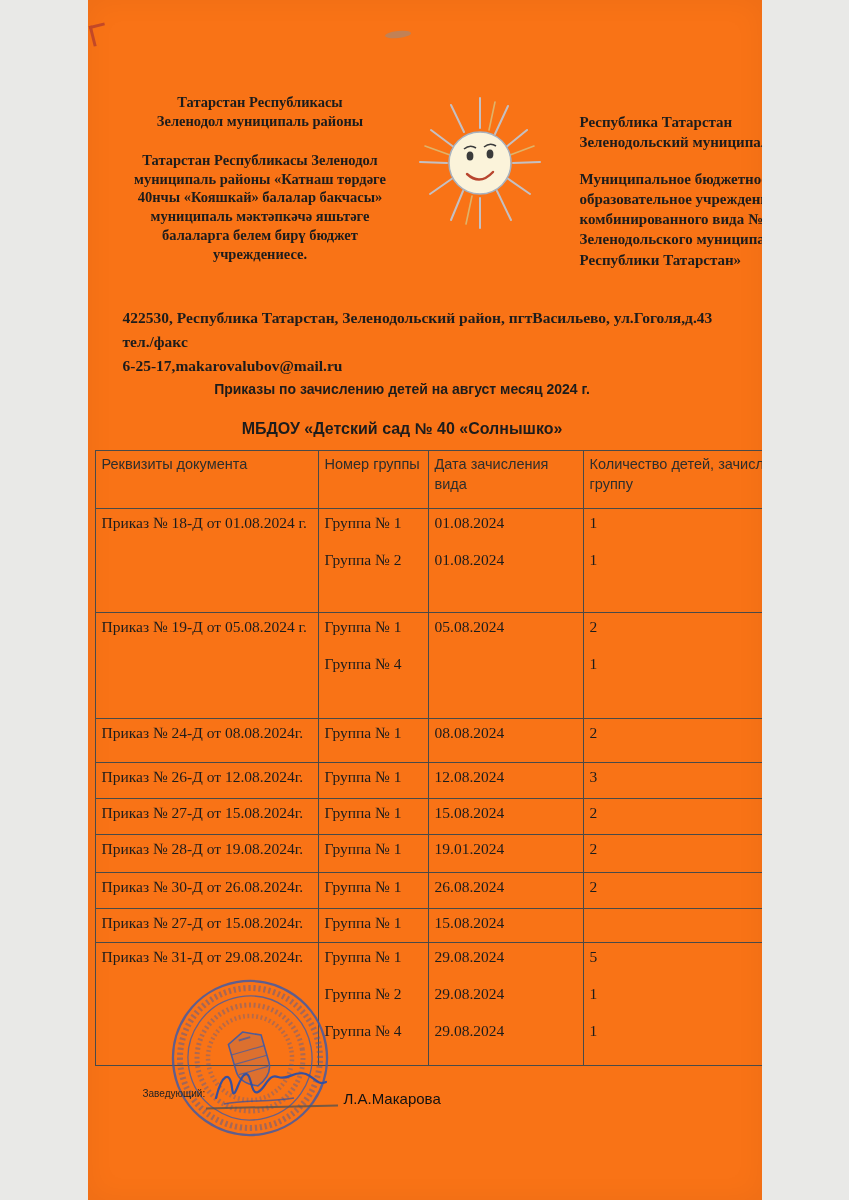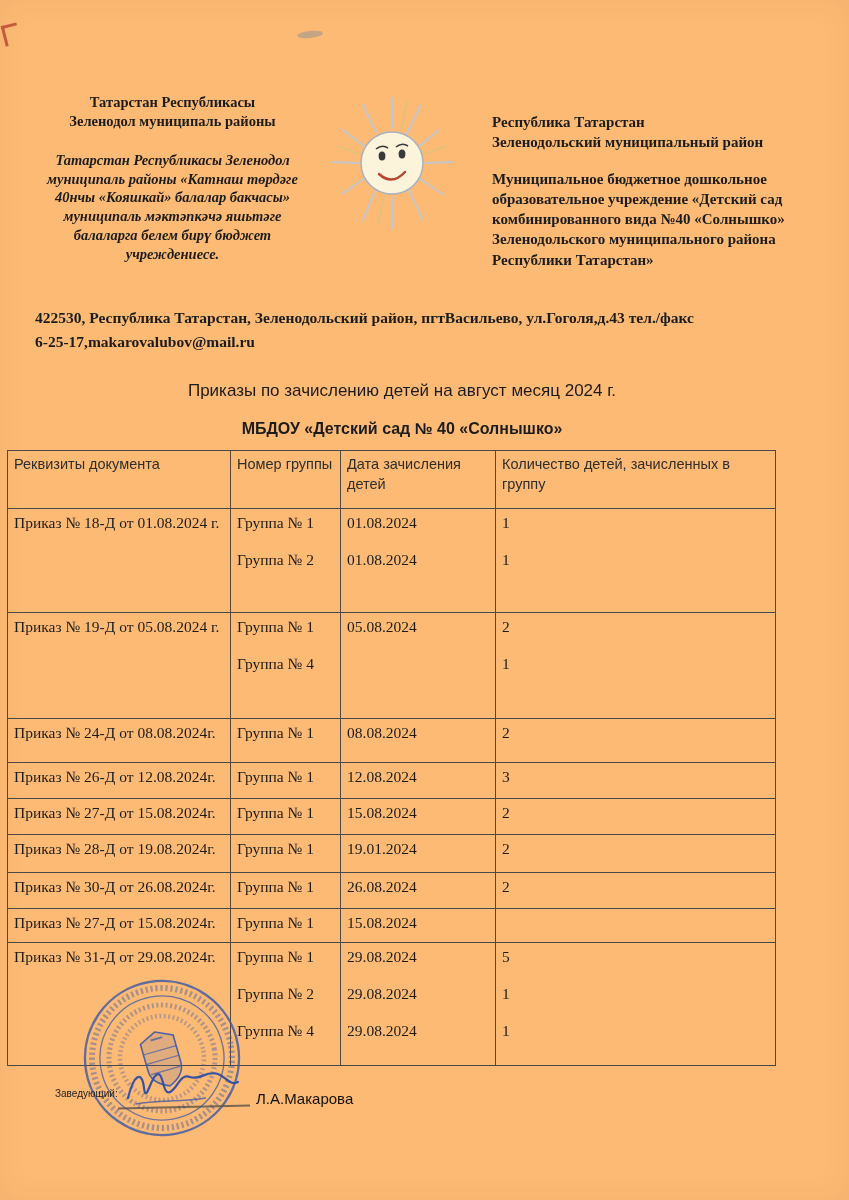--- a/index.html
+++ b/index.html
@@ -1,50 +1,50 @@
 <!DOCTYPE html>
 <html><head>
 <meta charset="utf-8">
 <style>
   html,body{margin:0;padding:0;background:#e9e9e7;}
   .page{
-    position:relative;width:849px;height:1200px;margin:0 auto;
-    background:#fdba74;overflow:hidden;color:#1c1c1c;
+    position:relative;width:674px;height:1200px;margin:0 auto;
+    background:#f97316;overflow:hidden;color:#1c1c1c;
     font-family:"Liberation Serif", serif;
     box-shadow:inset 0 0 30px rgba(0,0,0,0.05);
   }
   
   .corner-mark{
     position:absolute;left:3px;top:24px;width:13px;height:18px;
     border-left:3px solid #b23b2e;border-top:3px solid #b23b2e;
     transform:rotate(-14deg);opacity:.75;
   }
   .smudge{
     position:absolute;left:297px;top:31px;width:26px;height:7px;
     background:#8a8f96;border-radius:50%;opacity:.5;transform:rotate(-6deg);
   }
   
   .hdr-left{
     position:absolute;left:30px;top:93px;width:285px;text-align:center;
     font-weight:bold;font-size:14.5px;line-height:1.3;
   }
-  .hdr-left .body{margin-top:20px;font-style:italic;}
+  .hdr-left .body{margin-top:20px;}
   .hdr-right{
     position:absolute;left:492px;top:112px;width:330px;text-align:left;
     font-weight:bold;font-size:15px;line-height:1.35;
   }
   .hdr-right .body{margin-top:16px;}
   .sun{position:absolute;left:325px;top:90px;}
   .address{
     position:absolute;left:35px;right:35px;top:306px;
     font-weight:bold;font-size:15.5px;line-height:1.55;
   }
   .doc-title{
     position:absolute;left:0;right:45px;top:381px;text-align:center;
-    font-family:"Liberation Sans", sans-serif;font-weight:normal;font-size:17px;
+    font-family:"Liberation Sans", sans-serif;font-weight:bold;font-size:14px;
   }
   .doc-subtitle{
     position:absolute;left:0;right:45px;top:420px;text-align:center;
     font-family:"Liberation Sans", sans-serif;font-weight:bold;font-size:16px;
   }
   
   table.orders{
     position:absolute;left:7px;top:450px;width:768px;
     border-collapse:collapse;table-layout:fixed;
   }
@@ -139,21 +139,21 @@
     <colgroup>
       <col style="width:223px">
         <col style="width:110px">
         <col style="width:155px">
         <col style="width:280px">
     </colgroup>
     <thead>
       <tr style="height:58px">
         <th>Реквизиты документа</th>
         <th>Номер группы</th>
-        <th>Дата зачисления детей</th>
+        <th>Дата зачисления вида</th>
         <th>Количество детей, зачисленных в группу</th>
       </tr>
     </thead>
     <tbody>
       <tr style="height:104px">
         <td>
             <div class="line">Приказ № 18-Д от 01.08.2024 г.</div>
           </td>
         <td class="stack">
           <div class="line">Группа № 1</div>

